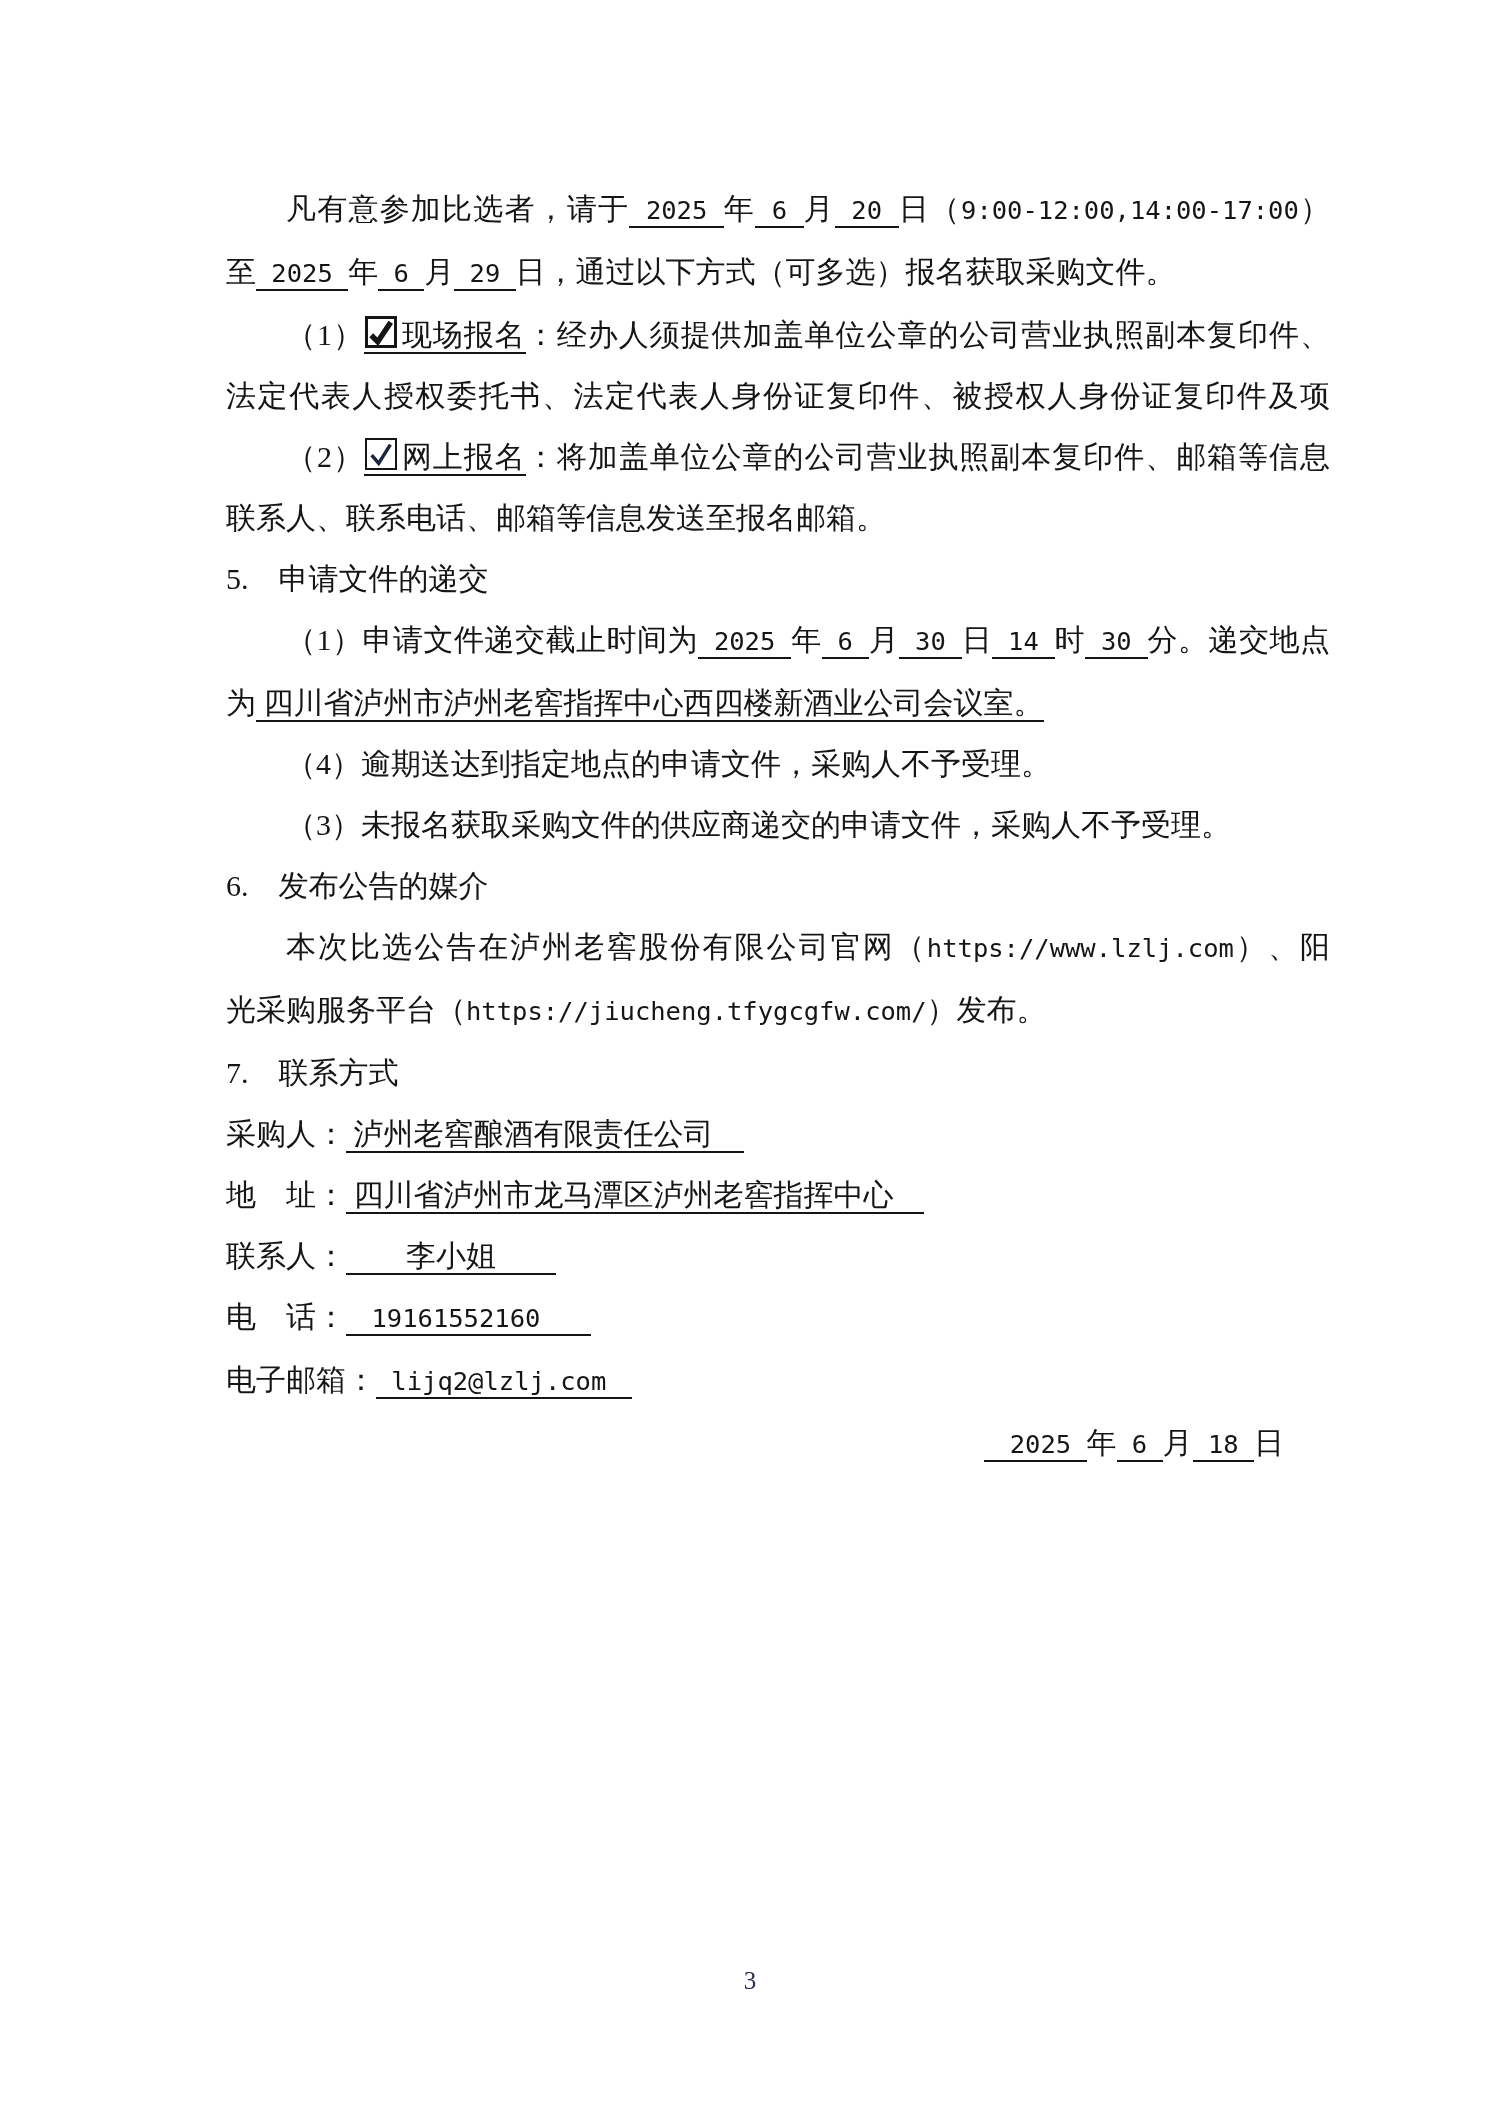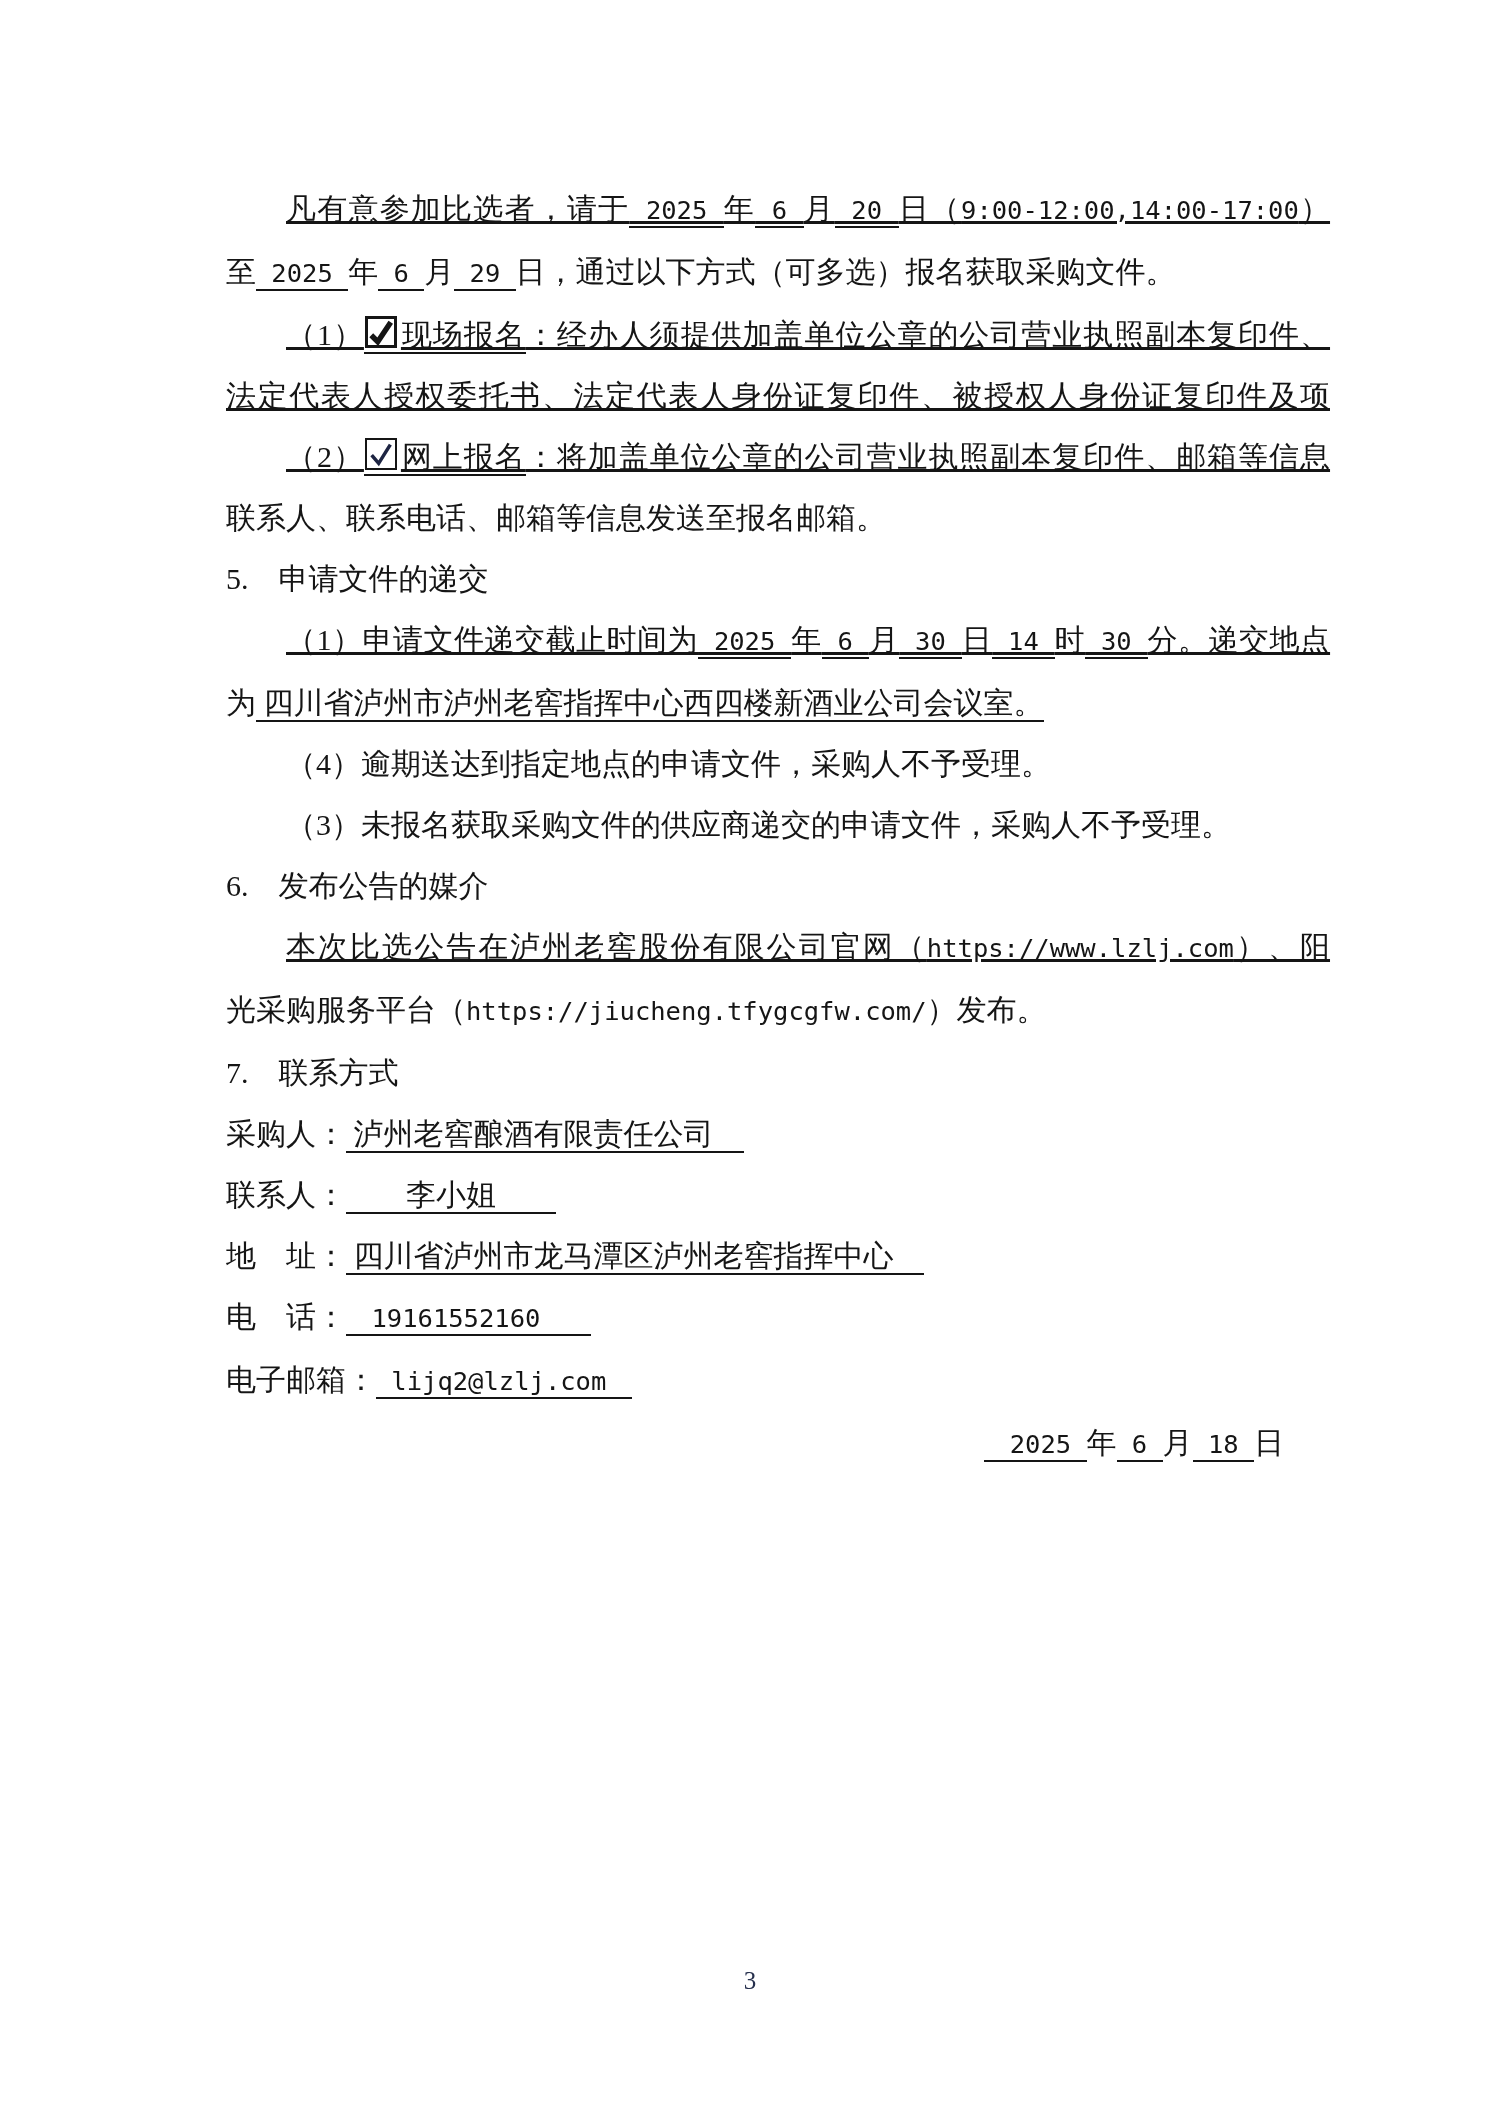--- a/index.html
+++ b/index.html
@@ -11,21 +11,21 @@
     color: #151515;
   }
   .doc {
     position: absolute;
     left: 226px; top: 178px;
     width: 1104px;
     font-size: 30px;
     line-height: 61px;
   }
   .line { text-align: left; }
-  .jy { text-align: justify; text-align-last: justify; text-decoration: underline; }
+  .jy { text-align: justify; text-align-last: justify; }
   .ind { text-indent: 2em; }
   .rt { text-align: center; text-align-last: right; padding-right: 46px; }
   .u {
     border-bottom: 2px solid #151515;
     padding-bottom: 1px;
   }
   .lat {
     font-family: "DejaVu Sans Mono", "Liberation Mono", monospace;
     font-size: 0.85em;
   }
@@ -87,23 +87,23 @@
   <div class="line"><span>6.　发布公告的媒介</span></div>
 
   <div class="line jy ind"><span>本次比选公告在泸州老窖股份有限公司官网（</span><span class="lat">https://www.lzlj.com</span><span>）、阳</span></div>
 
   <div class="line"><span>光采购服务平台（</span><span class="lat">https://jiucheng.tfygcgfw.com/</span><span>）发布。</span></div>
 
   <div class="line"><span>7.　联系方式</span></div>
 
   <div class="line"><span>采购人：</span><span class="u"> 泸州老窖酿酒有限责任公司　</span></div>
 
+  <div class="line"><span>地　址：</span><span class="u"> 四川省泸州市龙马潭区泸州老窖指挥中心　</span></div>
+
   <div class="line"><span>联系人：</span><span class="u">　　李小姐　　</span></div>
-
-  <div class="line"><span>地　址：</span><span class="u"> 四川省泸州市龙马潭区泸州老窖指挥中心　</span></div>
 
   <div class="line"><span>电　话：</span><span class="u lat">　19161552160　　</span></div>
 
   <div class="line"><span>电子邮箱：</span><span class="u lat"> lijq2@lzlj.com　</span></div>
 
   <div class="line rt"><span class="u lat">　2025 </span><span>年</span><span class="u lat"> 6 </span><span>月</span><span class="u lat"> 18 </span><span>日</span></div>
 
 </div>
 
 <div class="pgnum">3</div>

